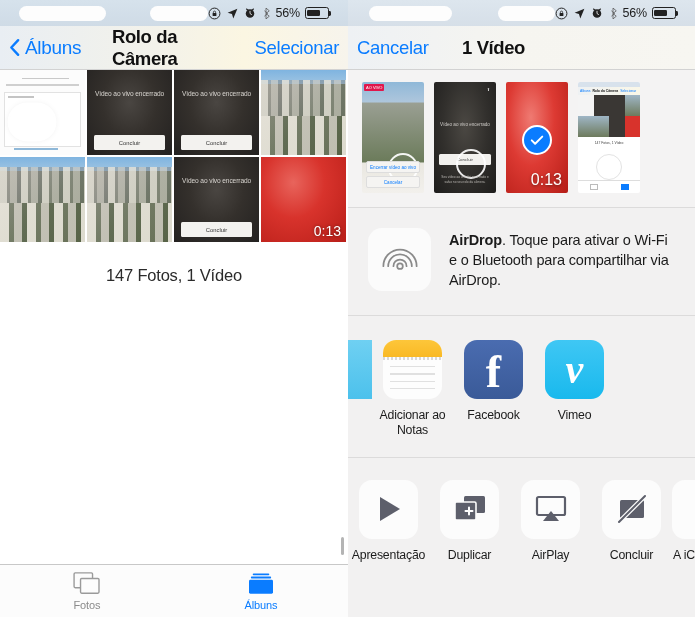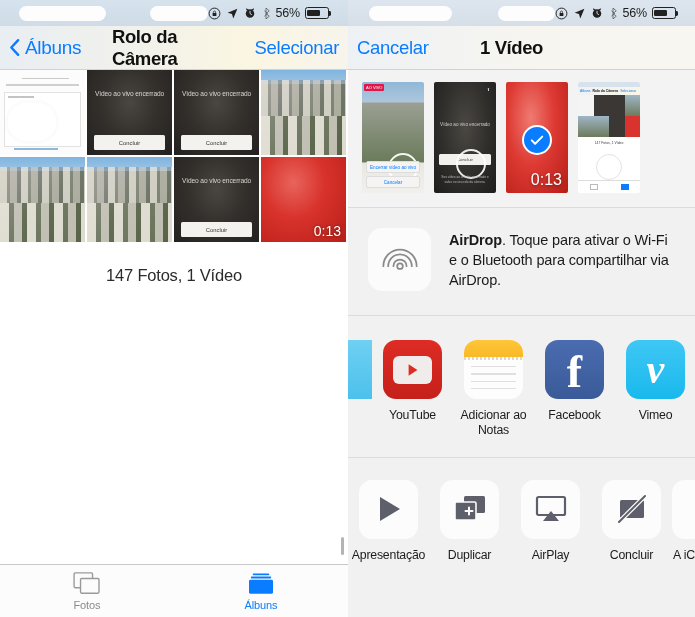--- a/index.html
+++ b/index.html
@@ -127,21 +127,21 @@
     cursor: pointer;
     z-index: 2;
   }
   .panel-right .nav-cancel {
     color: #0a7cff;
     font-size: 18.5px;
     letter-spacing: -0.3px;
     cursor: pointer;
     z-index: 2;
   }
-  .panel-right .nav-title { left: 96px; right: 152px; text-align: right; }
+  .panel-right .nav-title { left: 96px; right: 152px; text-align: center; }
 
   
   .grid {
     position: relative;
     width: 348px;
     display: flex;
     flex-wrap: wrap;
     background: #fff;
   }
   .cell {
@@ -635,30 +635,20 @@
       <div class="ad-text">
         <b>AirDrop</b><span>. Toque para ativar o Wi-Fi e o Bluetooth para compartilhar via AirDrop.</span>
       </div>
     </div>
 
     <div class="sec apps">
       <div class="shitem edge">
         <div class="appicon ic-edgeblue"></div>
       </div>
       <div class="shitem">
-        <div class="appicon ic-yt">
-          <span style="display:flex;align-items:center;justify-content:center;width:39px;height:28px;background:#f0eceb;border-radius:6px;">
-            <svg width="14" height="14" viewBox="0 0 16 16">
-                <path d="M3 1.5L13 8 3 14.5z" fill="#dd2c24"></path>
-              </svg>
-          </span>
-        </div>
-        <div class="shlabel">YouTube</div>
-      </div>
-      <div class="shitem">
         <div class="appicon ic-notes">
           <div class="top"></div>
             <div class="perf"></div>
           <div class="ln"></div>
             <div class="ln"></div>
             <div class="ln"></div>
             <div class="ln"></div>
         </div>
         <div class="shlabel">Adicionar ao Notas</div>
       </div>

